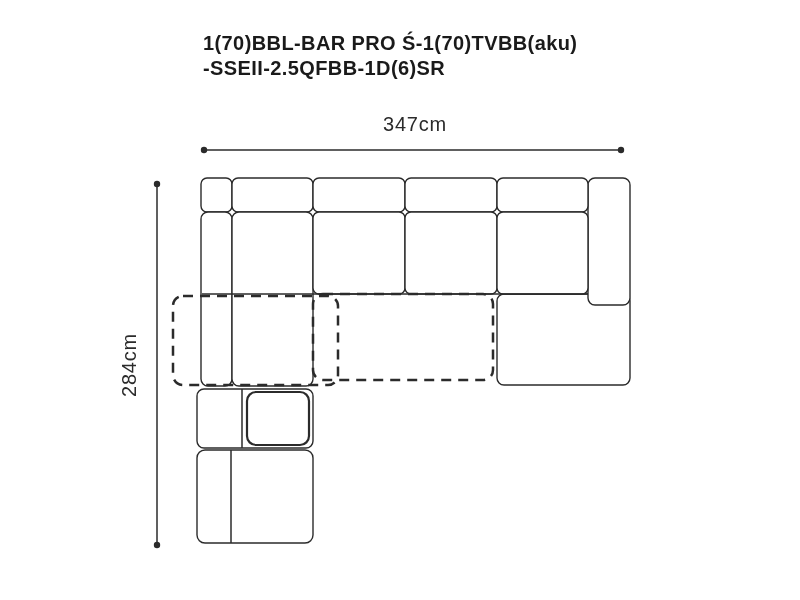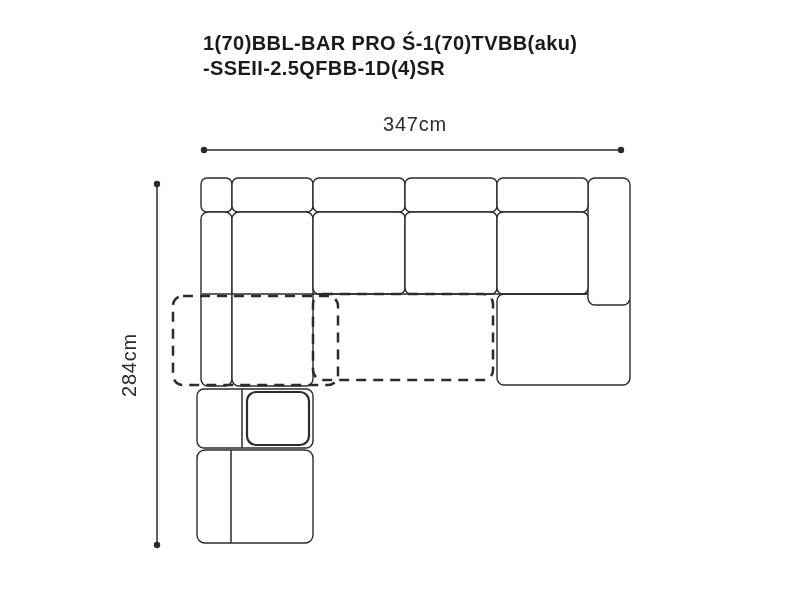--- a/index.html
+++ b/index.html
@@ -17,21 +17,21 @@
   .dimlabel{font-family:"Liberation Sans",sans-serif;font-size:20px;
             fill:var(--dimension-text,#2b2b2b);letter-spacing:.8px;}
 </style>
 </head>
 <body>
 
 <div class="stage">
 
   <div class="title">
     <div>1(70)BBL-BAR PRO Ś-1(70)TVBB(aku)</div>
-    <div>-SSEII-2.5QFBB-1D(4)SR</div>
+    <div>-SSEII-2.5QFBB-1D(6)SR</div>
   </div>
 
   <svg width="800" height="600" viewBox="0 0 800 600">
 
     <g>
       <line class="dim" x1="204" y1="150" x2="621" y2="150"></line>
       <circle class="dot" cx="204" cy="150" r="3.2"></circle>
       <circle class="dot" cx="621" cy="150" r="3.2"></circle>
       <text class="dimlabel" x="415" y="131" text-anchor="middle">347cm</text>
     </g>

